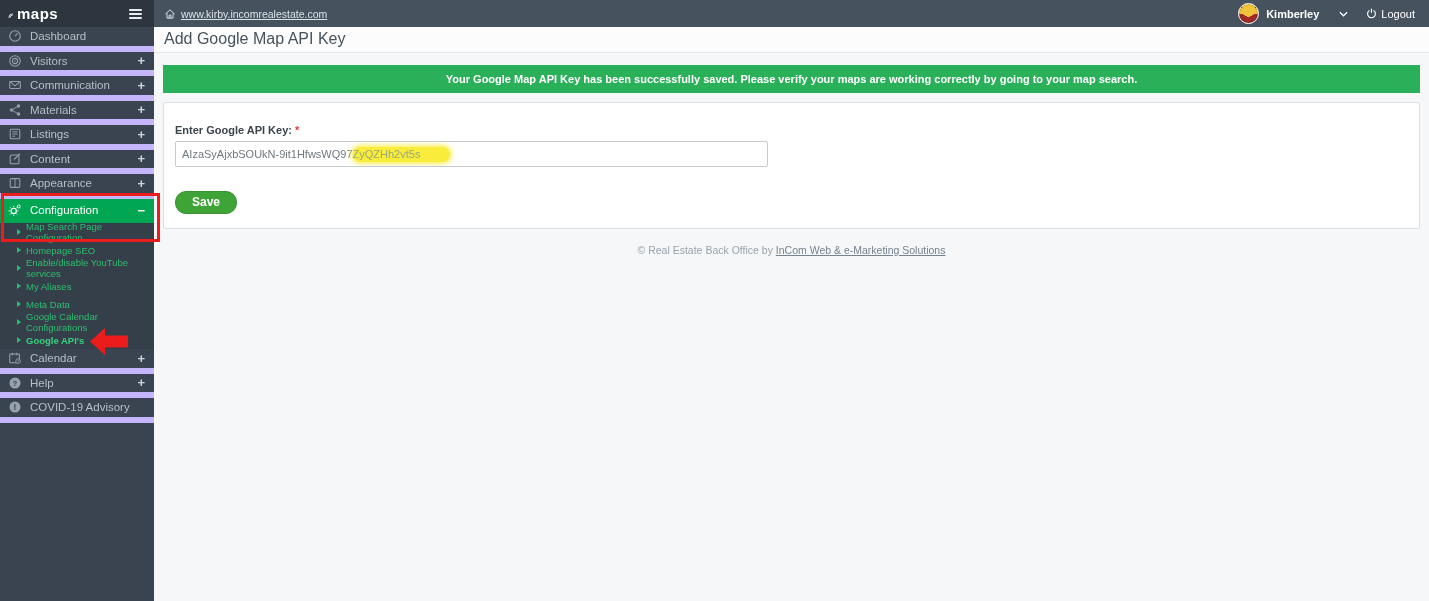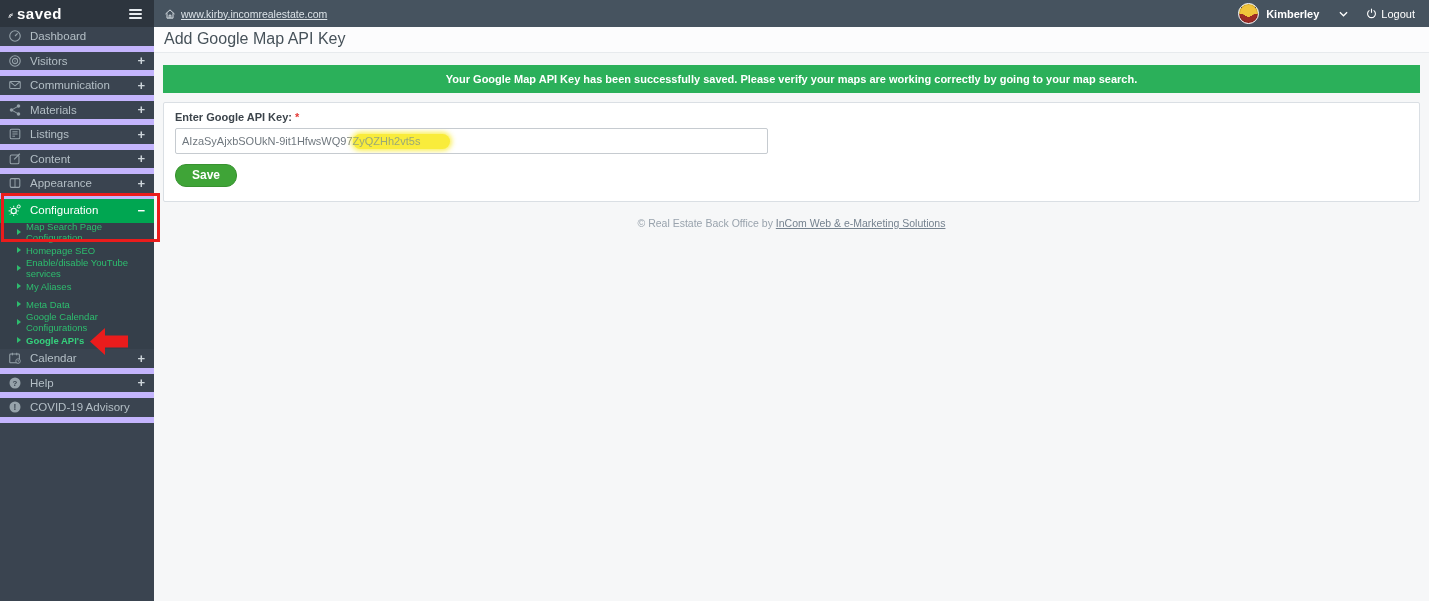--- a/index.html
+++ b/index.html
@@ -49,50 +49,50 @@
   .logout svg { margin-right:4px; }
 
   
   .main { position:absolute; left:154px; right:0; top:27px; bottom:0; background:#f6f7f8; }
   .page-header { background:#fcfcfd; border-bottom:1px solid #e7eaed; padding:3px 10px 4px;
                  font-size:16px; color:#47525a; }
   .banner { margin:12px 9px 9px; height:28px; background:#2bb05a; border-radius:0;
             display:flex; align-items:center; justify-content:center;
             color:#fff; font-size:11px; font-weight:bold; }
   .card { margin:0 9px; background:#fff; border:1px solid #dadfe4; border-radius:2px;
-          padding:8px 11px 14px; }
+          padding:21px 11px 14px; }
   .field-label { font-size:11px; font-weight:bold; color:#3c444b; }
   .req { color:#e53935; font-weight:bold; }
   .fake-input { margin-top:5px; width:593px; height:26px; background:#fff; border:1px solid #c6cbd0;
                 border-radius:2px; display:flex; align-items:center; padding:0 6px; font-size:11px;
                 color:#70787f; white-space:nowrap; overflow:hidden; cursor:text; }
   .hl { background:#f9ec3b; color:#9aa977; padding:1px 30px 2px 0; border-radius:9px;
         box-shadow:0 0 5px 2px rgba(249,236,59,.85); }
-  .save-btn { margin-top:10px; display:inline-block; background:#3fa437; border:1px solid #389230;
+  .save-btn { margin-top:24px; display:inline-block; background:#3fa437; border:1px solid #389230;
               border-radius:11px; color:#fff; font-size:12px; font-weight:bold; padding:3px 16px 4px; cursor:pointer; }
   .footer { margin-top:15px; text-align:center; font-size:10.5px; color:#99a3ad; }
   .footer a { color:#75828f; text-decoration:underline; cursor:pointer; }
 
   
   .red-rect { position:absolute; left:1px; top:193px; width:159px; height:49px;
               border:3px solid #ea1c1c; z-index:10; pointer-events:none; }
   .red-arrow { position:absolute; left:90px; top:328px; z-index:10; pointer-events:none; }
 </style>
 </head>
 <body>
 
 <div id="root">
 
   <div class="sidebar">
     <div class="logo-bar">
       <div class="logo">
         <svg width="8" height="8" viewBox="0 0 10 10">
           <path d="M1,6 A5,5 0 0 1 6,1 M2.5,6 A3.5,3.5 0 0 1 6,2.5" stroke="#fff" stroke-width="1" fill="none"></path>
         </svg>
-        <span>saved</span>
+        <span>maps</span>
       </div>
       <span class="hamburger">
           <i></i>
           <i></i>
           <i></i>
         </span>
     </div>
 
     <div class="side-item">
       <svg class="sicon" viewBox="0 0 16 16">

